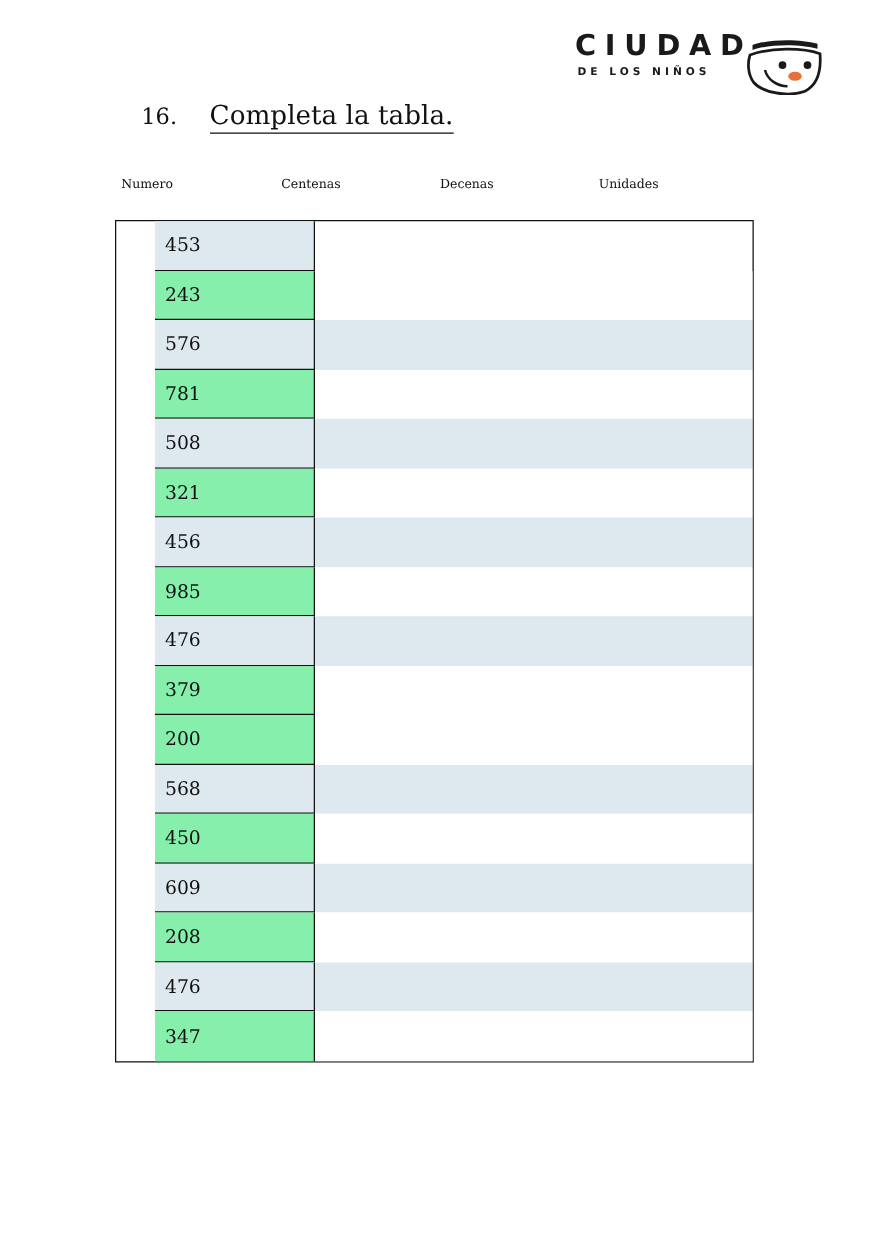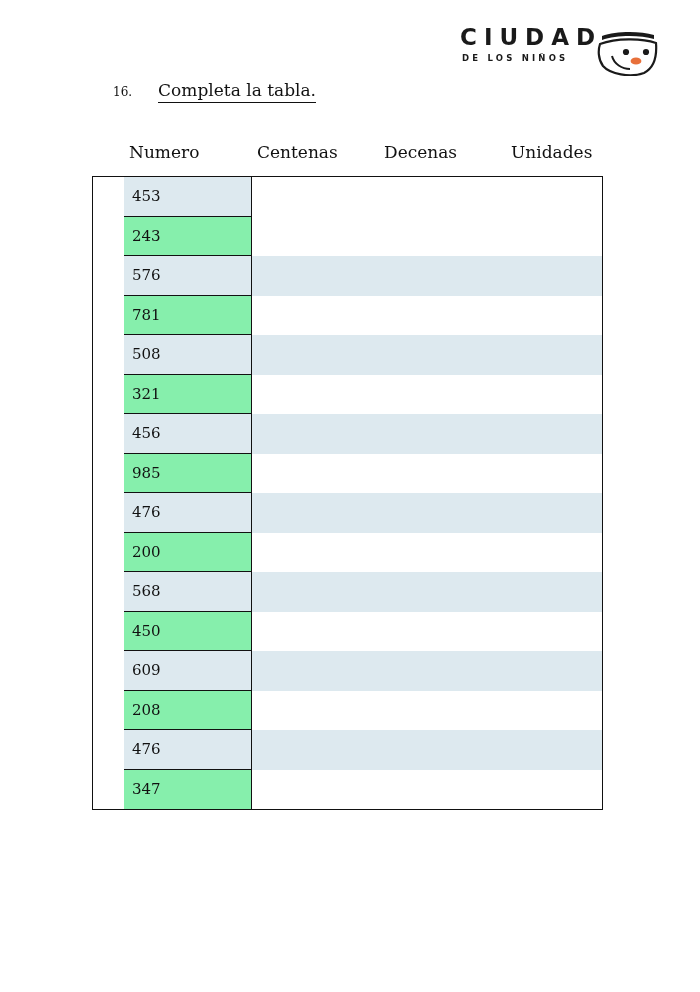--- a/index.html
+++ b/index.html
@@ -55,46 +55,45 @@
   .exercise {
     position: absolute;
     top: 80px;
     left: 113px;
     display: flex;
     align-items: baseline;
     gap: 26px;
   }
   .ex-num {
     font-family: "DejaVu Serif", serif;
-    font-size: 12px;
+    font-size: 18px;
     color: #111;
   }
   .ex-title {
     font-family: "DejaVu Serif", serif;
-    font-size: 17px;
+    font-size: 21px;
     color: #111;
     border-bottom: 1.4px solid #111;
     padding-bottom: 2px;
   }
 
   
   .col-headers {
     position: absolute;
     top: 142px;
     left: 94px;
     width: 512px;
     height: 22px;
   }
   .col-head {
     position: absolute;
     font-family: "DejaVu Serif", serif;
-    font-size: 17px;
+    font-size: 10px;
     color: #111;
     white-space: nowrap;
-    margin-left: 32px;
   }
   .ch0 { left: 3px; }
   .ch1 { left: 131px; }
   .ch2 { left: 258px; }
   .ch3 { left: 385px; }
 
   
   .table-wrap {
     position: absolute;
     top: 176px;
@@ -216,20 +215,24 @@
   <div class="row">
     <div class="cell-num">985</div>
     <div class="cell-rest"></div>
   </div>
 
   <div class="row shade">
     <div class="cell-num">476</div>
     <div class="cell-rest"></div>
   </div>
 
+  <div class="row">
+    <div class="cell-num">379</div>
+    <div class="cell-rest"></div>
+  </div>
 
 
   <div class="row">
     <div class="cell-num">200</div>
     <div class="cell-rest"></div>
   </div>
 
   <div class="row shade">
     <div class="cell-num">568</div>
     <div class="cell-rest"></div>

